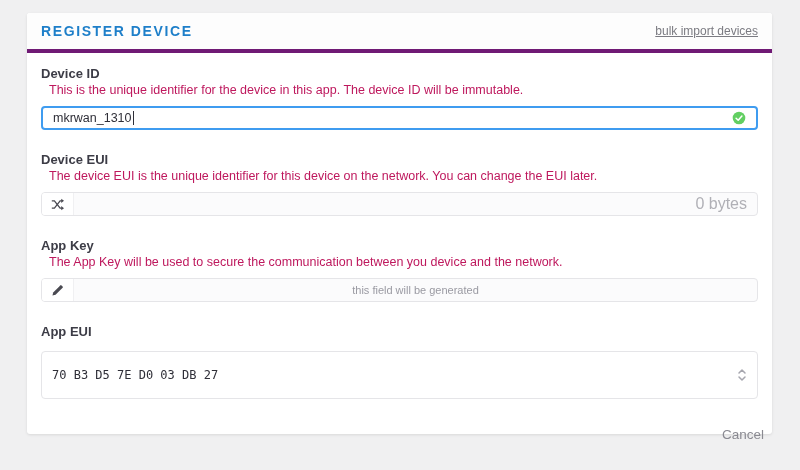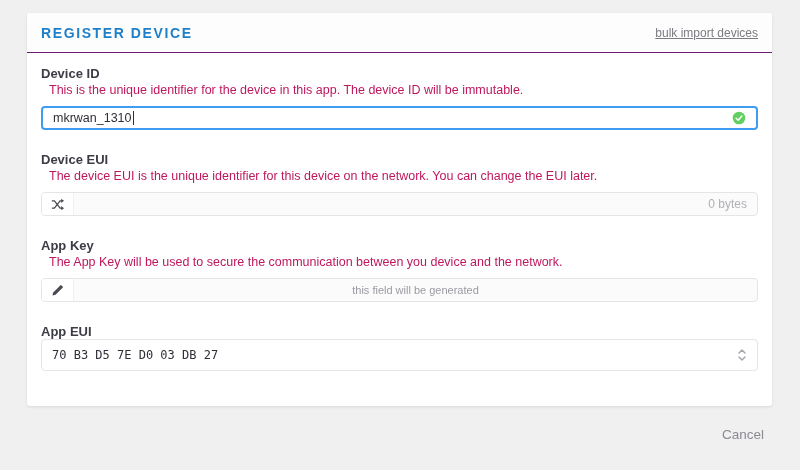--- a/index.html
+++ b/index.html
@@ -18,21 +18,21 @@
     border-radius: 3px;
     box-shadow: 0 1px 3px rgba(0,0,0,0.10);
   }
   .card-header {
     display: flex;
     justify-content: space-between;
     align-items: center;
     height: 40px;
     padding: 0 14px;
     background: #fdfdfd;
-    border-bottom: 1px solid #701a75;
+    border-bottom: 4px solid #701a75;
     border-radius: 3px 3px 0 0;
   }
   .card-title {
     color: #1e7fc9;
     font-weight: bold;
     font-size: 14px;
     letter-spacing: 1.6px;
   }
   .bulk-link {
     color: #7b7b82;
@@ -90,34 +90,34 @@
     justify-content: center;
     background: #ffffff;
     border-right: 1px solid #f0f0f2;
     cursor: pointer;
   }
   .input-area-right {
     flex: 1;
     display: flex;
     justify-content: flex-end;
     padding-right: 10px;
-    font-size: 12px;
+    font-size: 16px;
     color: #b0b0b6;
   }
   .input-area-center {
     flex: 1;
     display: flex;
     justify-content: center;
     font-size: 11px;
     color: #9a9aa2;
   }
   .select {
     display: flex;
     align-items: center;
-    height: 32px;
+    height: 48px;
     border: 1px solid #e5e5e8;
     border-radius: 4px;
     background: #ffffff;
     padding: 0 10px;
     font-family: "DejaVu Sans Mono", monospace;
     font-size: 12px;
     color: #2f2f38;
     cursor: pointer;
   }
   .stepper { margin-left: auto; display: flex; align-items: center; }
@@ -193,21 +193,21 @@
         <span class="addon icon">
           <svg width="13" height="13" viewBox="0 0 16 16">
             <path d="M1.8 14.2 l0.9 -3.8 L11.4 1.7 a1.1 1.1 0 0 1 1.55 0 l1.35 1.35 a1.1 1.1 0 0 1 0 1.55 L5.6 13.3 z" fill="#4a4a52"></path>
           </svg>
         </span>
         <span class="input-area-center">this field will be generated</span>
       </div>
     </section>
 
     <section class="field">
-      <div class="field-label" style="margin-bottom:0;">App EUI</div>
+      <div class="field-label" style="margin-bottom:12px;">App EUI</div>
       <div class="select">
         <span>70 B3 D5 7E D0 03 DB 27</span>
         <span class="stepper icon">
           <svg width="10" height="14" viewBox="0 0 10 14">
             <polyline points="2,5 5,2 8,5" stroke="#a6a6ae" stroke-width="1.5" fill="none" stroke-linecap="round" stroke-linejoin="round"></polyline>
             <polyline points="2,9 5,12 8,9" stroke="#a6a6ae" stroke-width="1.5" fill="none" stroke-linecap="round" stroke-linejoin="round"></polyline>
           </svg>
         </span>
       </div>
     </section>

